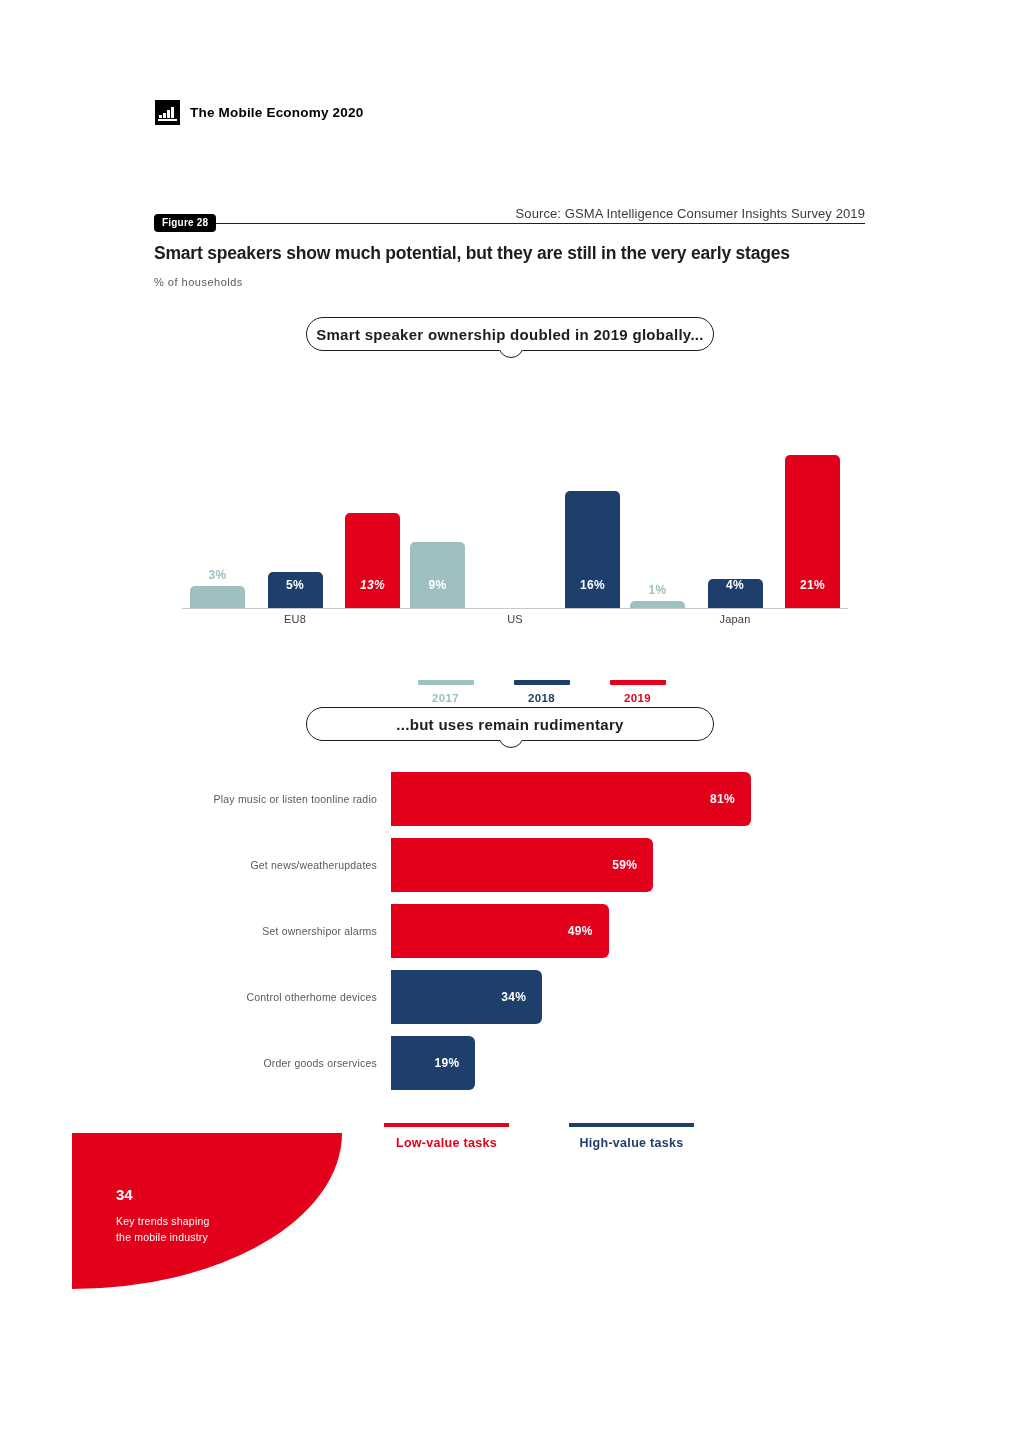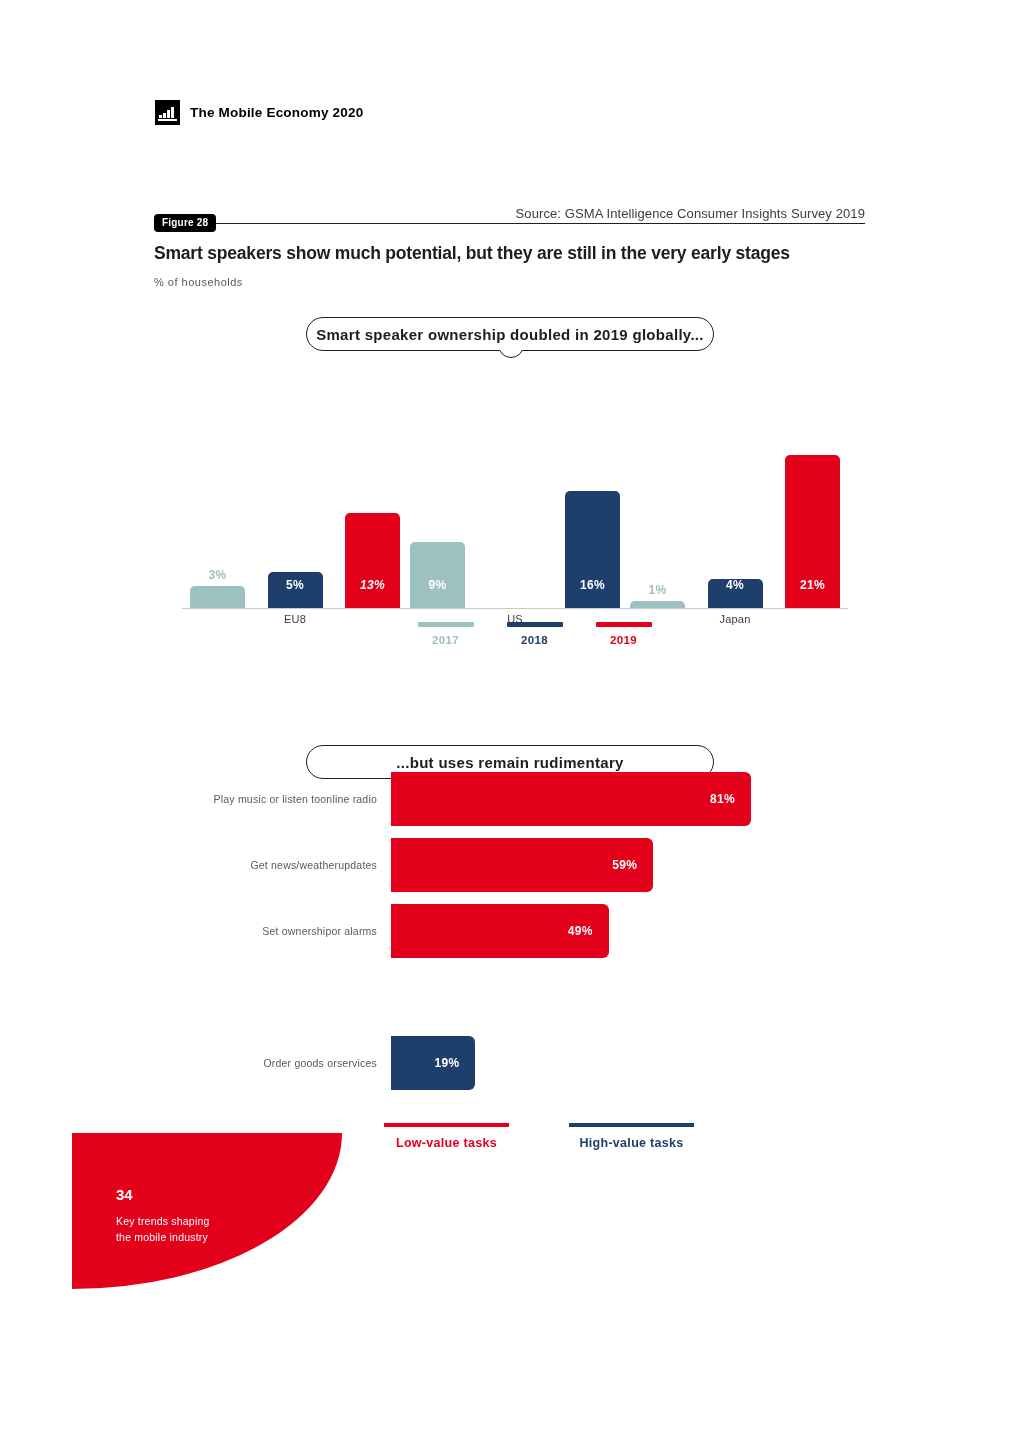--- a/index.html
+++ b/index.html
@@ -153,21 +153,21 @@
     position: absolute;
     left: 4px;
     top: -24px;
     width: 24px;
     height: 30px;
     border: 1.4px solid #1d1d1b;
     border-radius: 0 0 14px 14px;
     background: #ffffff;
   }
   #callout-1 { top: 317px; }
-  #callout-2 { top: 707px; margin-top: 38px; }
+  #callout-2 { top: 707px; }
 
   
   #column-chart {
     position: absolute;
     left: 155px;
     top: 370px;
     width: 710px;
     height: 245px;
   }
   .col-plot {
@@ -231,23 +231,23 @@
     font-size: 11px;
     color: #3c3c3b;
     text-align: center;
     letter-spacing: 0.2px;
   }
 
   
   #year-legend {
     position: absolute;
     left: 413px;
-    top: 622px;
-    display: flex;
-    gap: 24px;
+    top: 680px;
+    display: flex;
+    gap: 31px;
   }
   .legend-item {
     width: 65px;
     text-align: center;
   }
   .legend-swatch {
     width: 56px;
     height: 4.5px;
     margin: 0 auto 7px auto;
     border-radius: 1px;
@@ -488,20 +488,29 @@
     </div>
     <div class="hbar-row" style="top: 132px;">
       <div class="hbar-label">
         <div>Set ownership</div>
         <div>or alarms</div>
       </div>
       <div class="hbar" style="width: 217.778px; background: rgb(226, 0, 26);">
         <span class="hbar-value">49%</span>
       </div>
     </div>
+    <div class="hbar-row" style="top: 198px;">
+      <div class="hbar-label">
+        <div>Control other</div>
+        <div>home devices</div>
+      </div>
+      <div class="hbar" style="width: 151.111px; background: rgb(30, 63, 107);">
+        <span class="hbar-value">34%</span>
+      </div>
+    </div>
     <div class="hbar-row" style="top: 264px;">
       <div class="hbar-label">
         <div>Order goods or</div>
         <div>services</div>
       </div>
       <div class="hbar" style="width: 84.4444px; background: rgb(30, 63, 107);">
         <span class="hbar-value">19%</span>
       </div>
     </div>
   </div>

